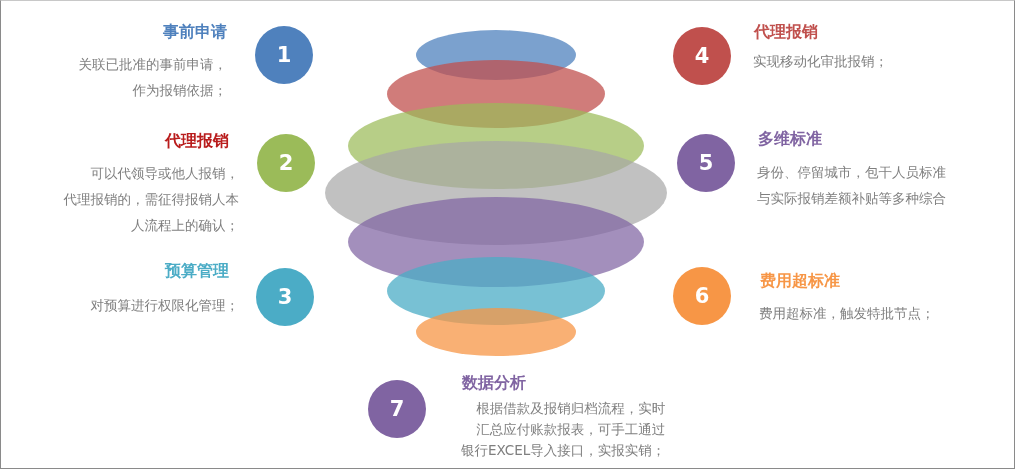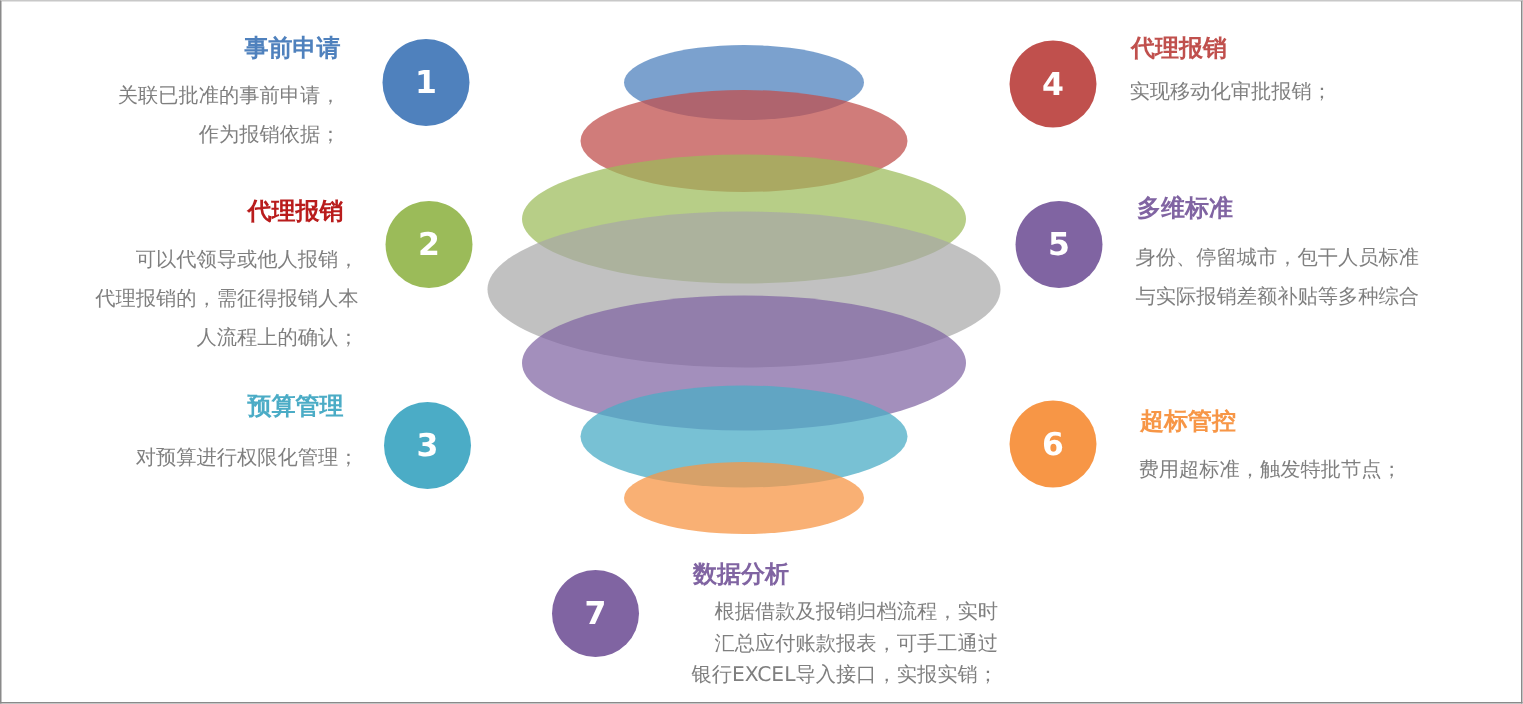--- a/index.html
+++ b/index.html
@@ -60,21 +60,21 @@
 </div>
 
 <div class="circle" style="left:677px; top:134px; background:#8064a2;">5</div>
 <div class="title left" style="left:758px; top:129px; color:#8064a2;">多维标准</div>
 <div class="desc left" style="left:757px; top:159px;">
   <div>身份、停留城市，包干人员标准</div>
   <div>与实际报销差额补贴等多种综合</div>
 </div>
 
 <div class="circle" style="left:673px; top:267px; background:#f79646;">6</div>
-<div class="title left" style="left:760px; top:271px; color:#f79646;">超标管控</div>
+<div class="title left" style="left:760px; top:271px; color:#f79646;">费用超标准</div>
 <div class="desc left" style="left:759px; top:300px;">
   <div>费用超标准，触发特批节点；</div>
 </div>
 
 <div class="circle" style="left:368px; top:380px; background:#8064a2;">7</div>
 <div class="title left" style="left:462px; top:373px; color:#8064a2;">数据分析</div>
 <div class="desc left" style="left:461px; top:398px; line-height:21px;">
   <div>根据借款及报销归档流程，实时</div>
   <div>汇总应付账款报表，可手工通过</div>
   <div>银行EXCEL导入接口，实报实销；</div>

